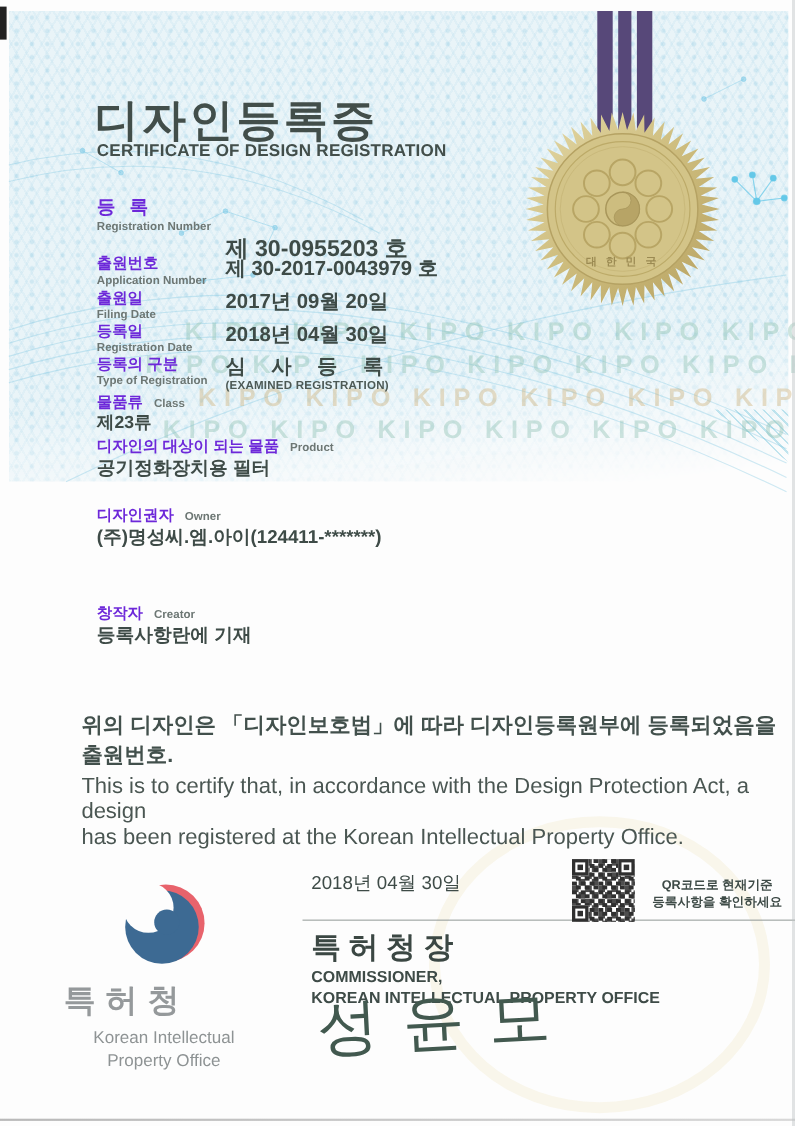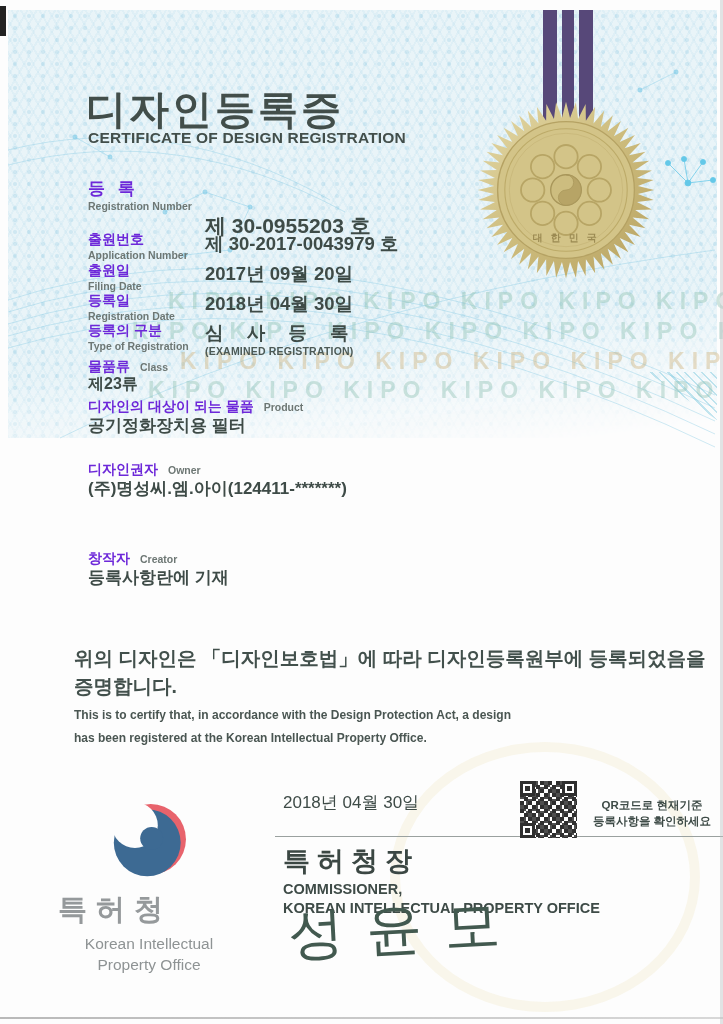--- a/index.html
+++ b/index.html
@@ -44,21 +44,21 @@
 
   .lbl-ko{font-size:14px;font-weight:bold;color:#6d28d9;}
   .lbl-en{font-size:10.5px;font-weight:bold;color:#6d7774;}
   .lbl-en-inline{font-size:10.5px;font-weight:bold;color:#6d7774;margin-left:10px;}
   .val{font-weight:bold;color:#3e4b47;font-size:18.5px;}
   .val-big{font-size:21px;}
   .val-sub{font-size:10.5px;font-weight:bold;color:#4c5955;letter-spacing:0.2px;}
   .bold-val{font-weight:bold;color:#3e4b47;font-size:17px;}
 
   .stmt-ko{left:74px;font-size:19.5px;font-weight:bold;color:#42504c;}
-  .stmt-en{left:74px;font-size:12px;font-weight:bold;color:#4a5652;line-height:23px;}
+  .stmt-en{left:74px;font-size:20px;font-weight:normal;color:#4a5652;line-height:23px;}
 
   .date-line{left:283px;top:791px;font-size:17px;color:#3e4b47;}
   .divider{left:275px;top:836px;width:448px;height:1px;background:#9aa19f;}
   .kipo-head{left:283px;top:843px;font-size:27px;font-weight:bold;letter-spacing:7px;color:#3b4743;}
   .comm1{left:283px;top:881px;font-size:14.5px;font-weight:bold;color:#3e4b47;}
   .comm2{left:283px;top:900px;font-size:14.5px;font-weight:bold;color:#3e4b47;}
   .sig{left:288px;top:892px;font-size:56px;letter-spacing:22px;color:#42594f;
        transform:rotate(-3deg);font-weight:normal;}
 
   
@@ -219,21 +219,21 @@
     <span class="lbl-ko">디자인권자</span><span class="lbl-en-inline">Owner</span>
   </div>
   <div class="abs bold-val" style="left:88px;top:477px;">(주)명성씨.엠.아이(124411-*******)</div>
 
   <div class="abs" style="left:88px;top:549px;">
     <span class="lbl-ko">창작자</span><span class="lbl-en-inline">Creator</span>
   </div>
   <div class="abs bold-val" style="left:88px;top:566px;">등록사항란에 기재</div>
 
   <div class="abs stmt-ko" style="top:645px;">위의 디자인은 「디자인보호법」에 따라 디자인등록원부에 등록되었음을</div>
-  <div class="abs stmt-ko" style="top:673px;">증명합니다.</div>
+  <div class="abs stmt-ko" style="top:673px;">출원번호.</div>
   <div class="abs stmt-en" style="top:704px;">
     <div>This is to certify that, in accordance with the Design Protection Act, a design</div>
     <div>has been registered at the Korean Intellectual Property Office.</div>
   </div>
 
   <div class="abs date-line">2018년 04월 30일</div>
   <div class="abs divider"></div>
 
   <div class="abs qr">
     <div class="finder f-tl"></div>

